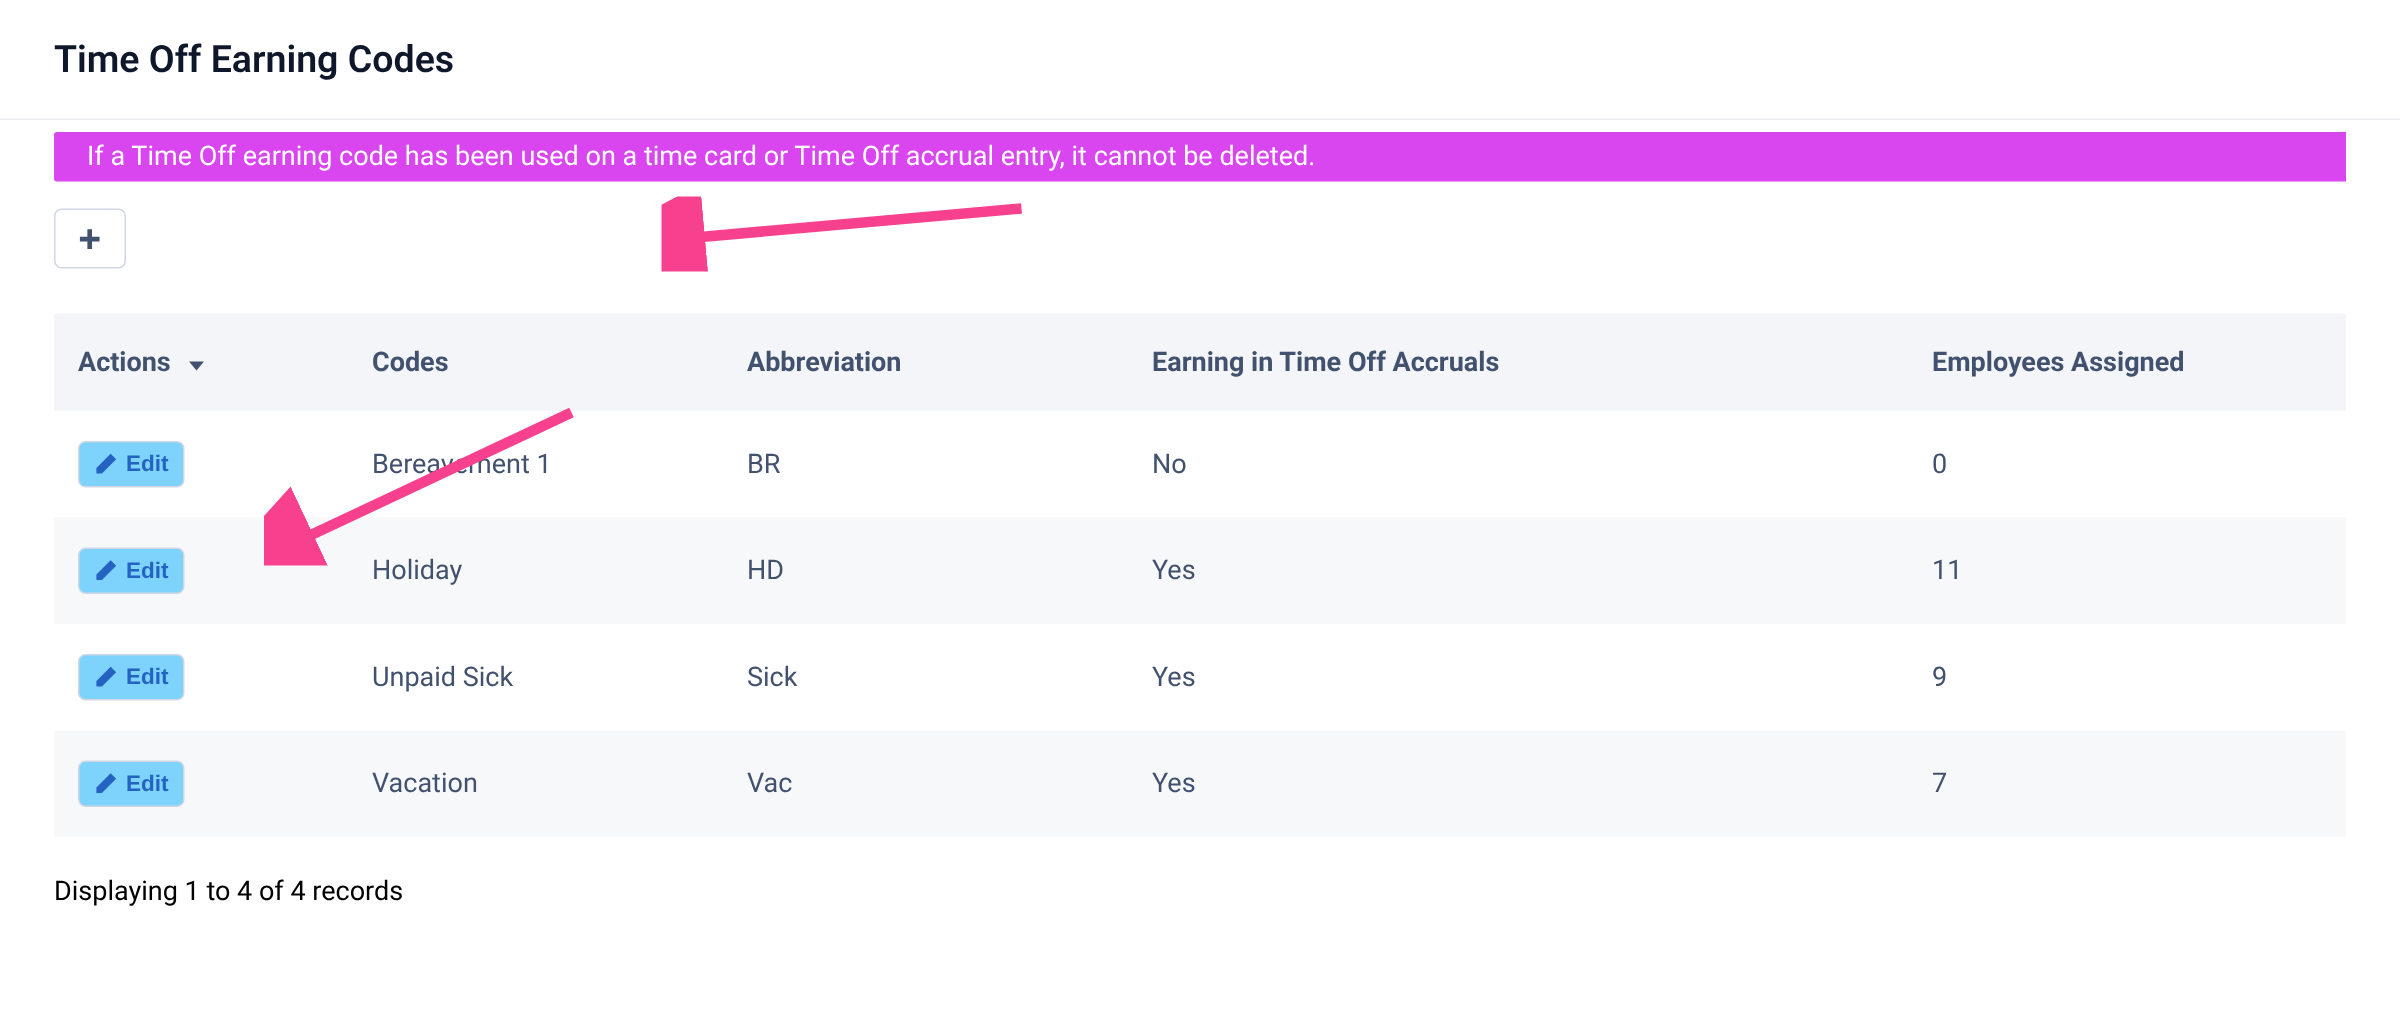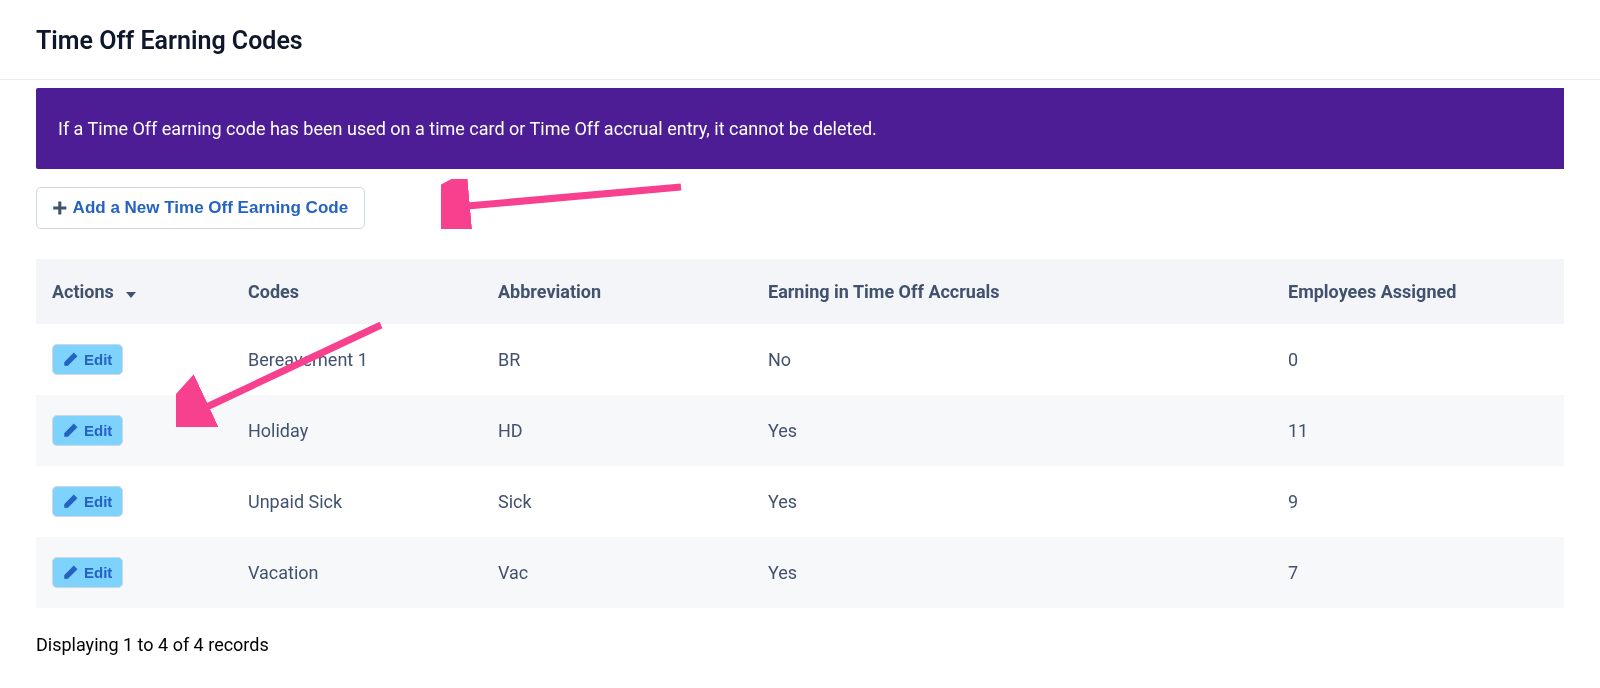--- a/index.html
+++ b/index.html
@@ -15,24 +15,24 @@
     }
     .page-title {
       font-size: 25px;
       font-weight: 600;
       color: #0f172a;
     }
     .content {
       padding: 0 36px;
     }
     .info-banner {
-      background: #4c1d95;
+      background: #d946ef;
       color: #ffffff;
       font-size: 18px;
-      padding: 30px 22px;
+      padding: 6px 22px;
       margin-top: 8px;
       border-radius: 2px 0 0 2px;
     }
     .toolbar {
       margin-top: 18px;
       position: relative;
     }
     .add-btn {
       display: inline-flex;
       align-items: center;
@@ -131,21 +131,20 @@
 
 <div class="content">
 
   <div class="info-banner">
     <span>If a Time Off earning code has been used on a time card or Time Off accrual entry, it cannot be deleted.</span>
   </div>
 
   <div class="toolbar">
     <button class="add-btn">
       <span class="plus">➕︎</span>
-      <span>Add a New Time Off Earning Code</span>
     </button>
 
     
     <svg class="arrow" style="left:405px; top:-8px;" width="250" height="50" viewBox="0 0 250 50">
       <defs>
         <marker id="ah1" markerWidth="12" markerHeight="12" refX="2" refY="5" orient="auto">
           <path d="M0,0 L0,10 L12,5 Z" fill="#f7418f"></path>
         </marker>
       </defs>
       <line x1="240" y1="8" x2="15" y2="28" stroke="#f7418f" stroke-width="7" marker-end="url(#ah1)"></line>

